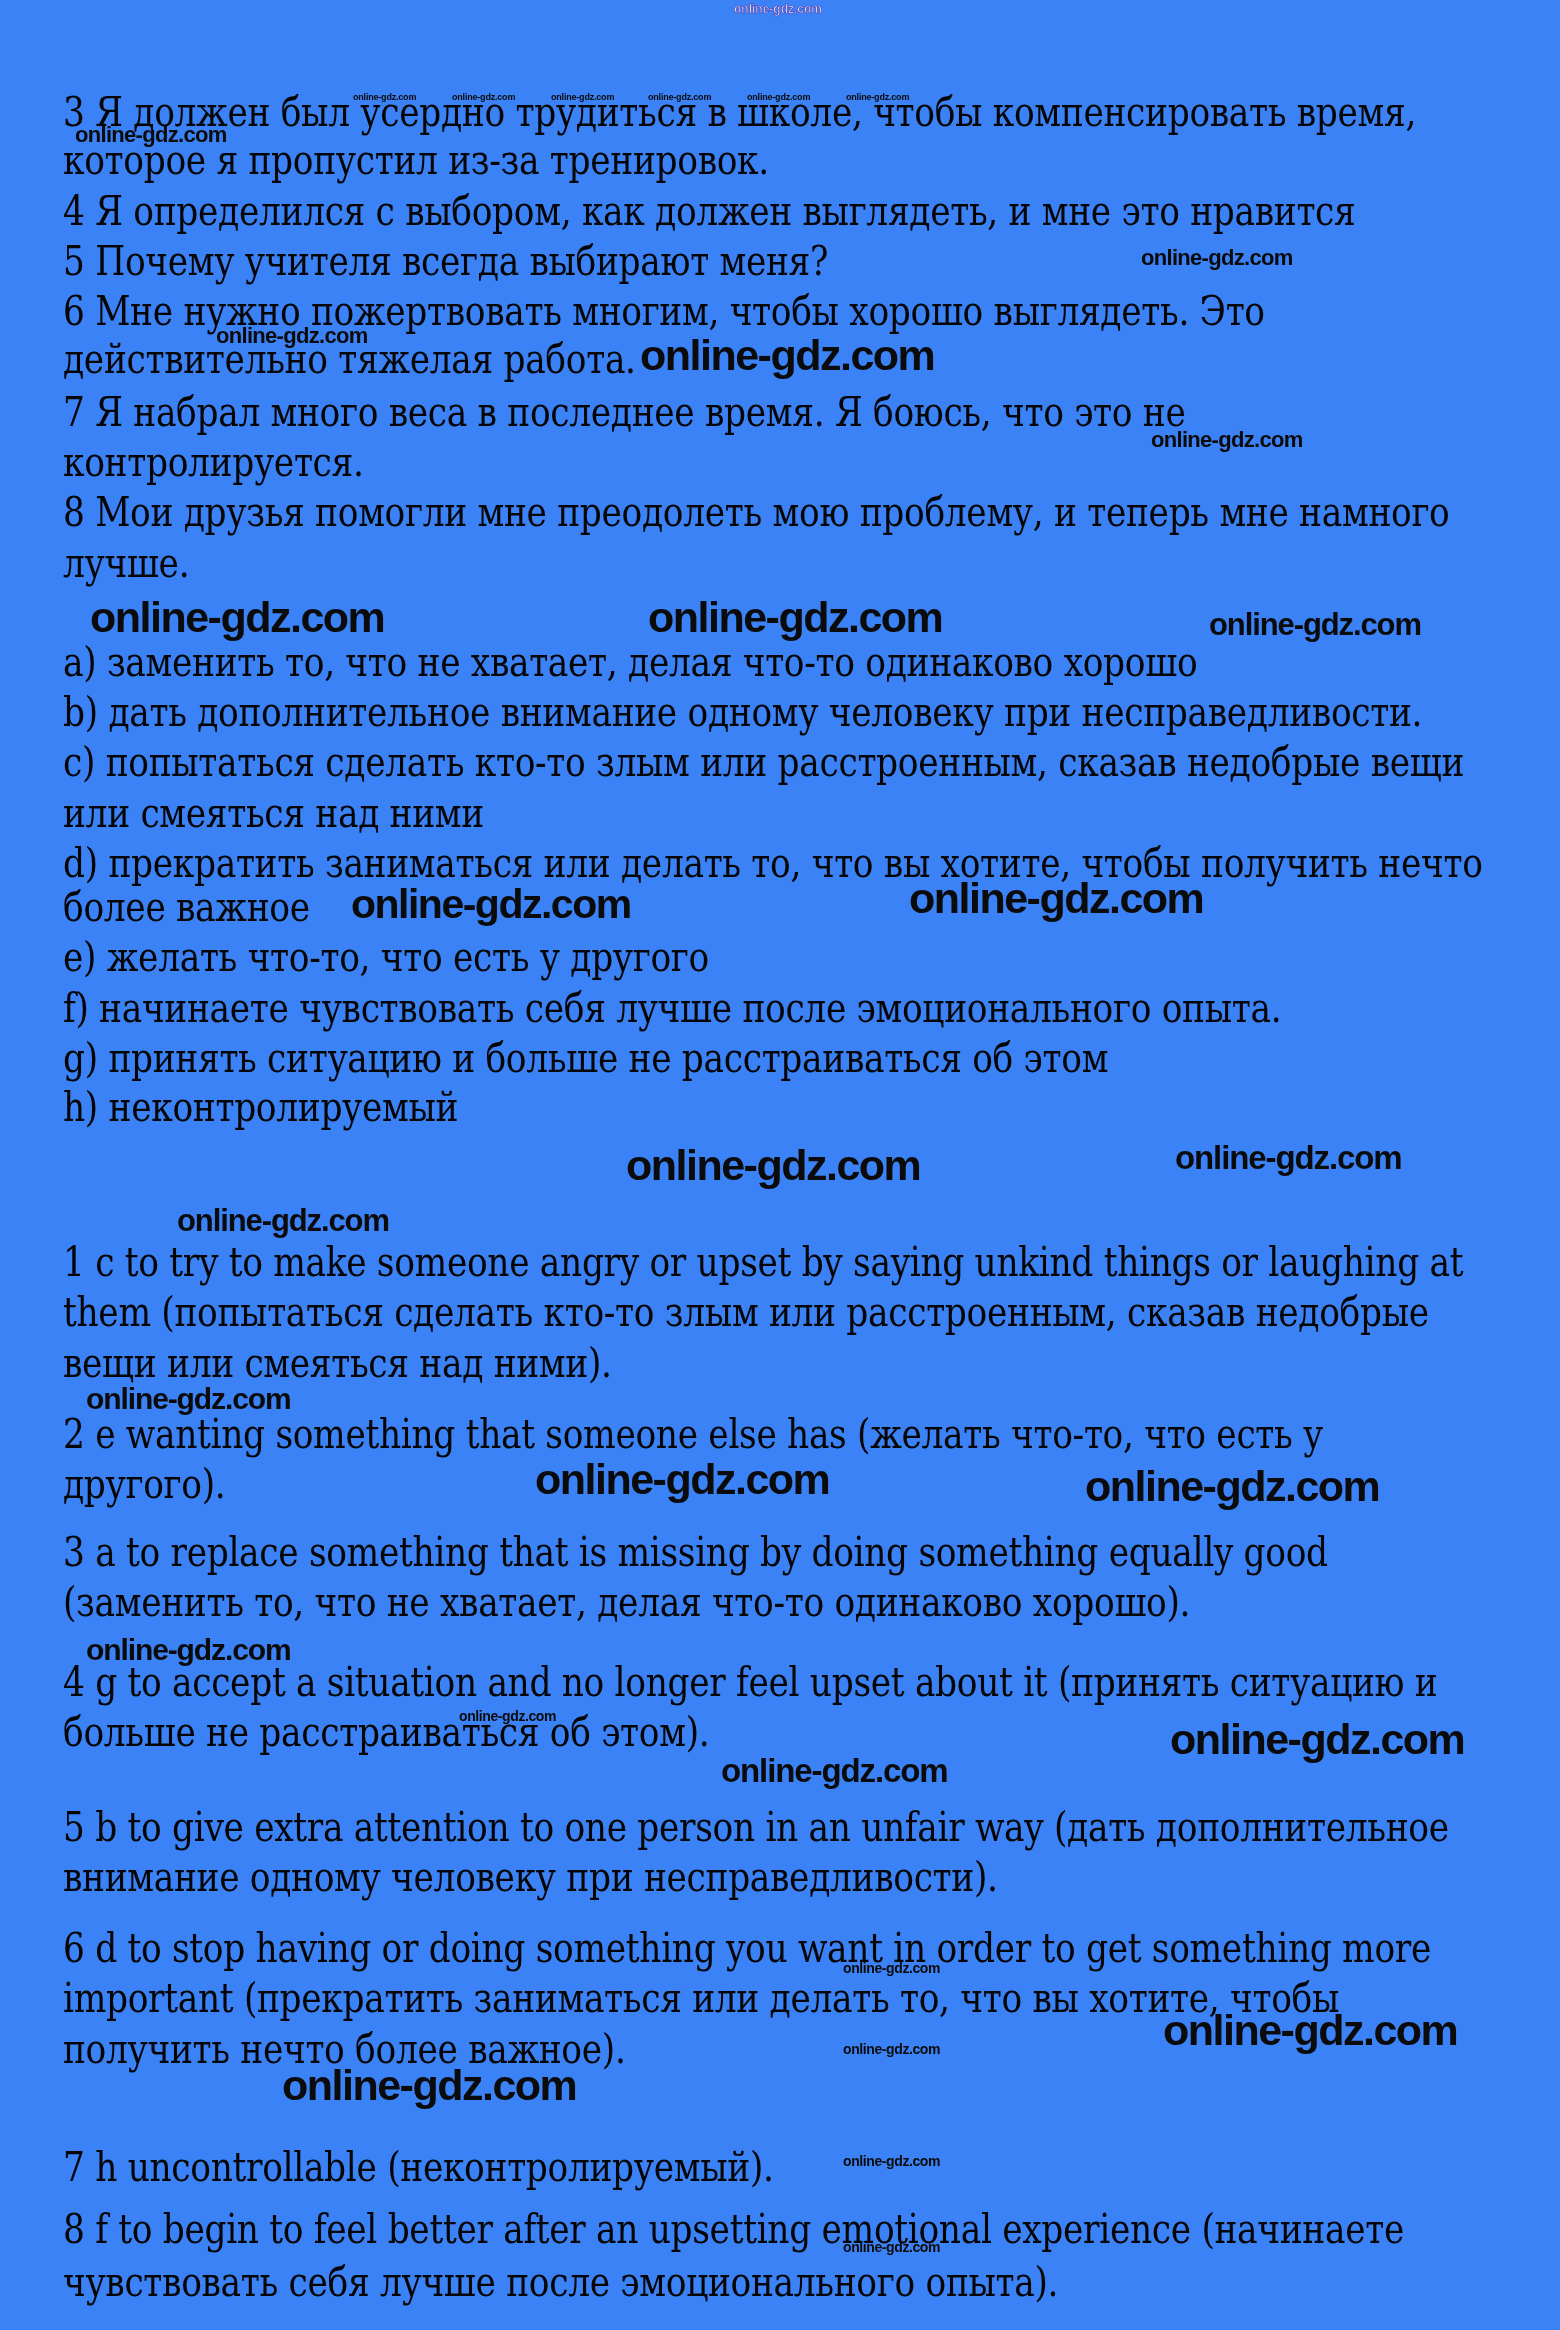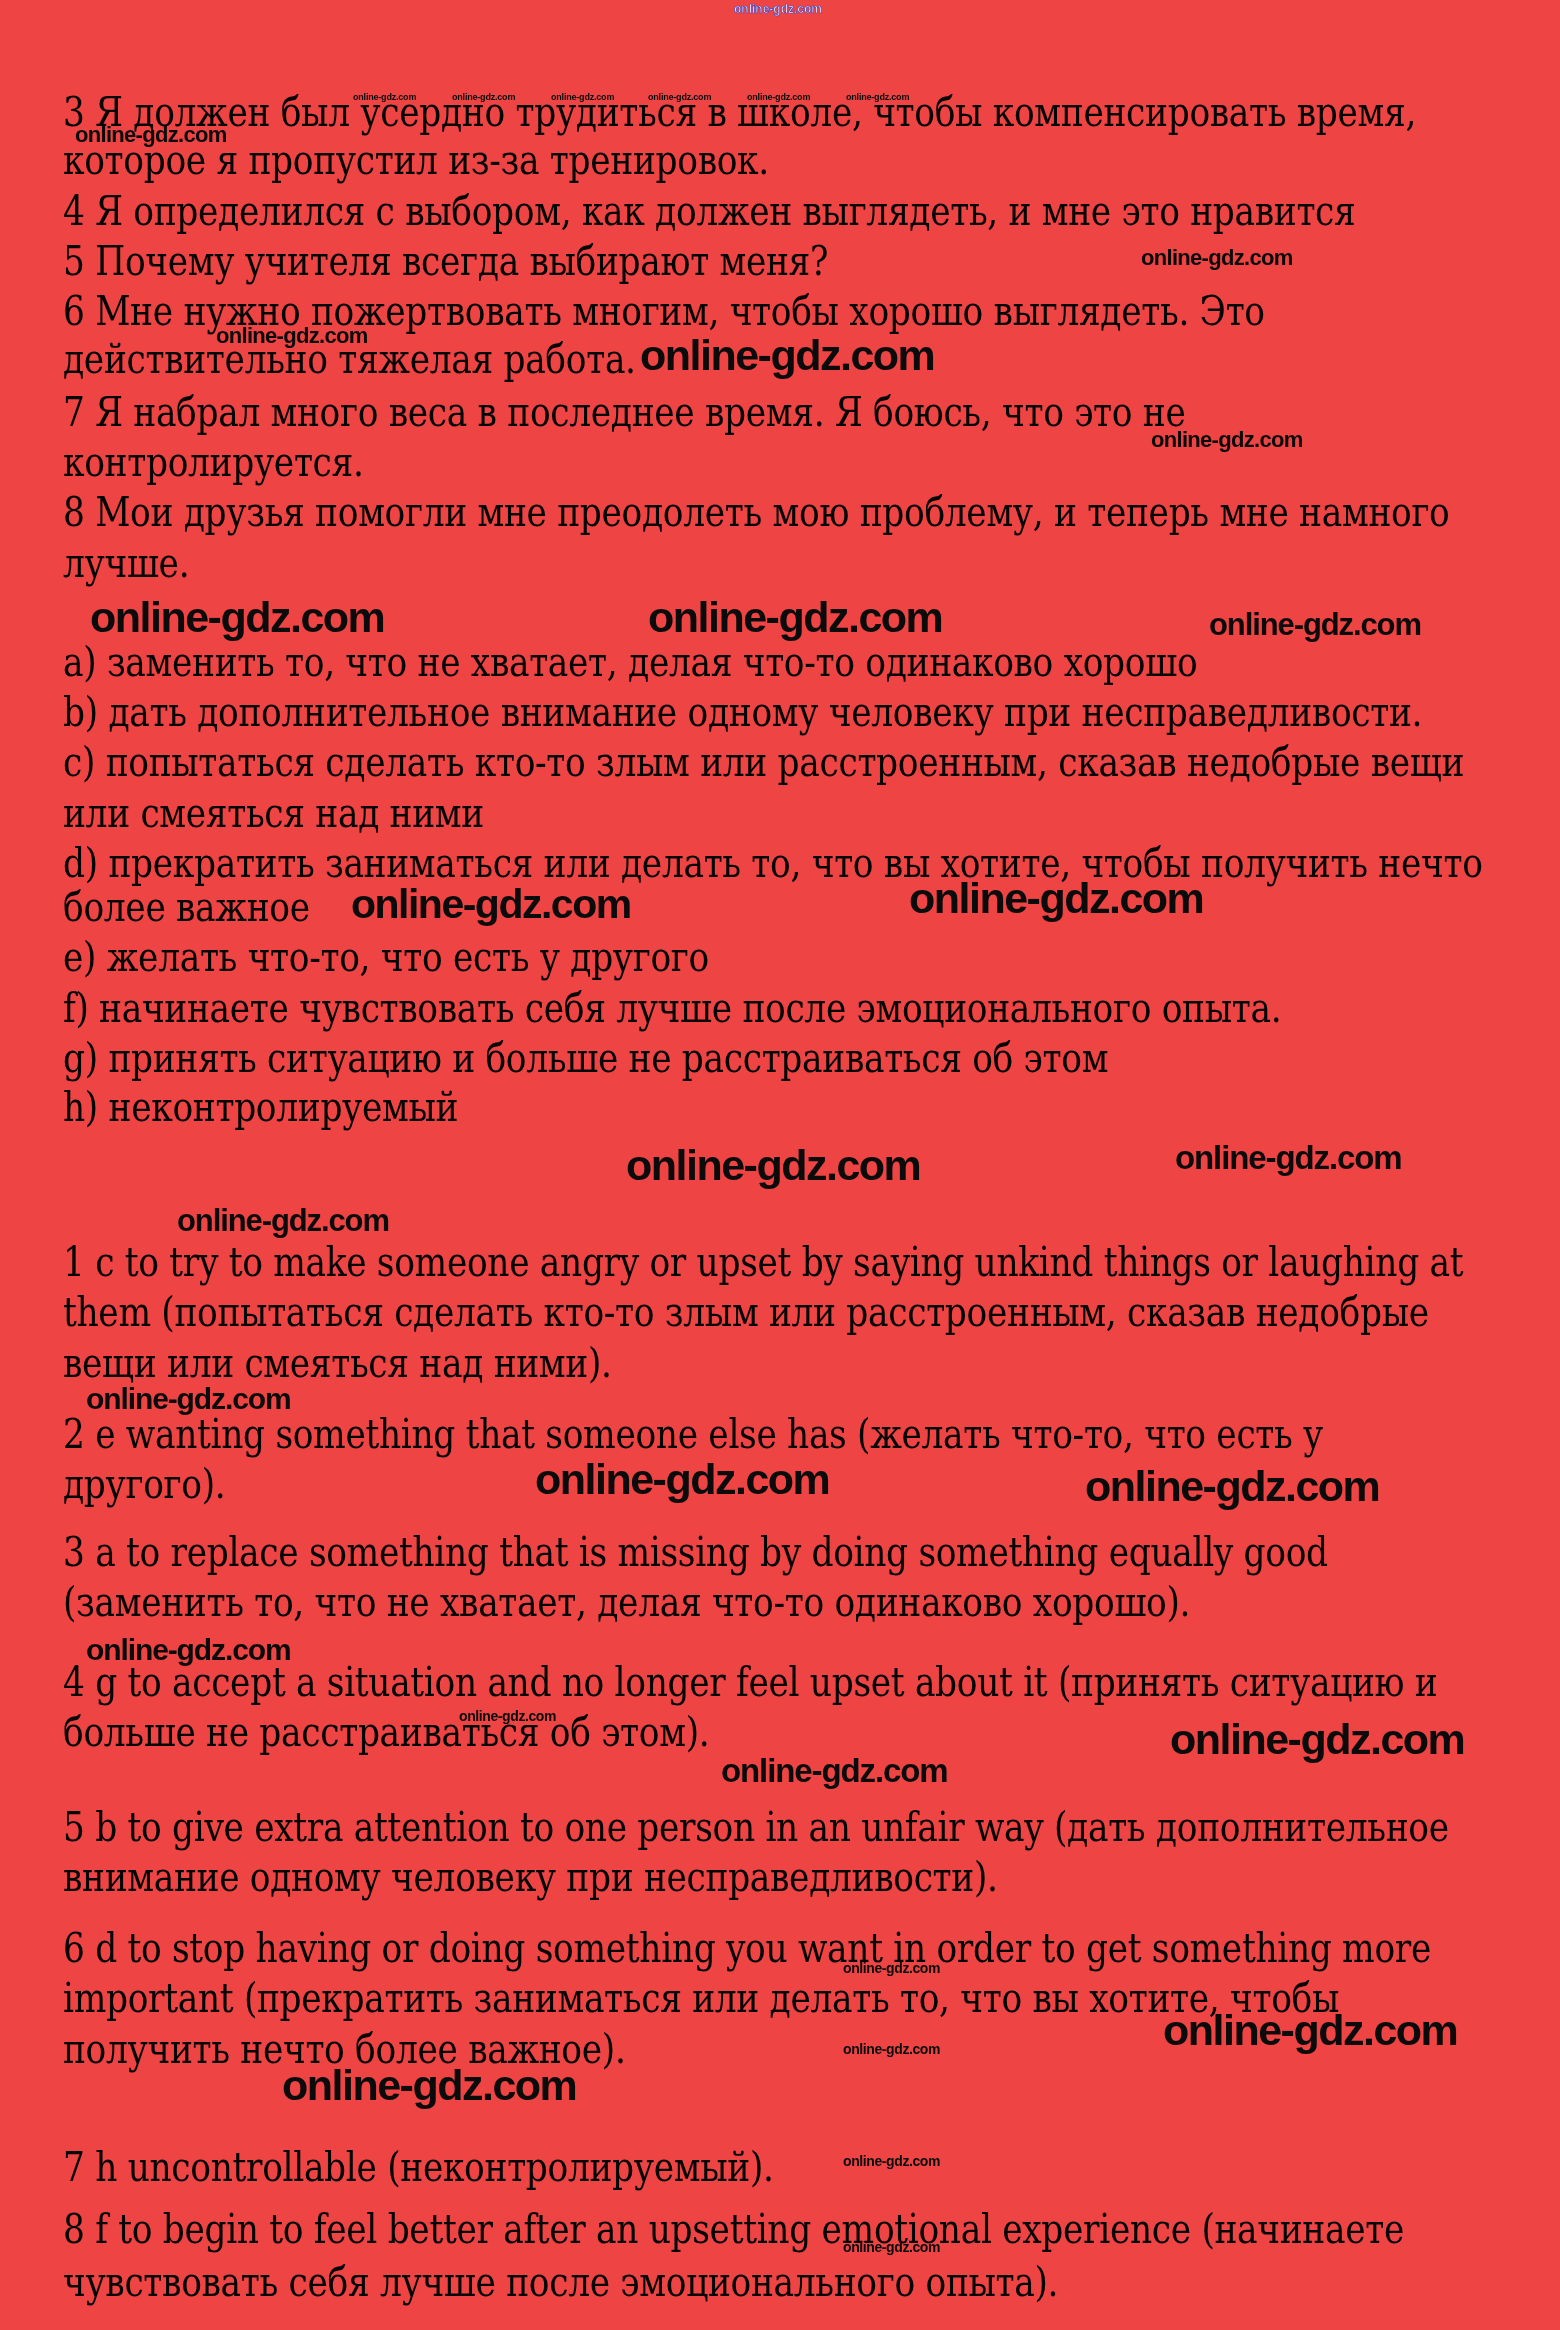--- a/index.html
+++ b/index.html
@@ -1,20 +1,20 @@
 <!DOCTYPE html>
 <html style="font-size:12px"><head>
 <meta charset="utf-8">
 <style>
   html,body{margin:0;padding:0;background:#e8e8e8;}
   #page{
     position:relative;
     width:1561px;
     height:2330px;
-    background:#ef4444;
+    background:#3b82f6;
     overflow:hidden;
     font-family:"Liberation Serif","DejaVu Serif",serif;
   }
   .line{
     position:absolute;
     left:63px;
     font-family:"DejaVu Serif","Liberation Serif",serif;
     font-size:41px;
     line-height:1;
     color:#050505;

